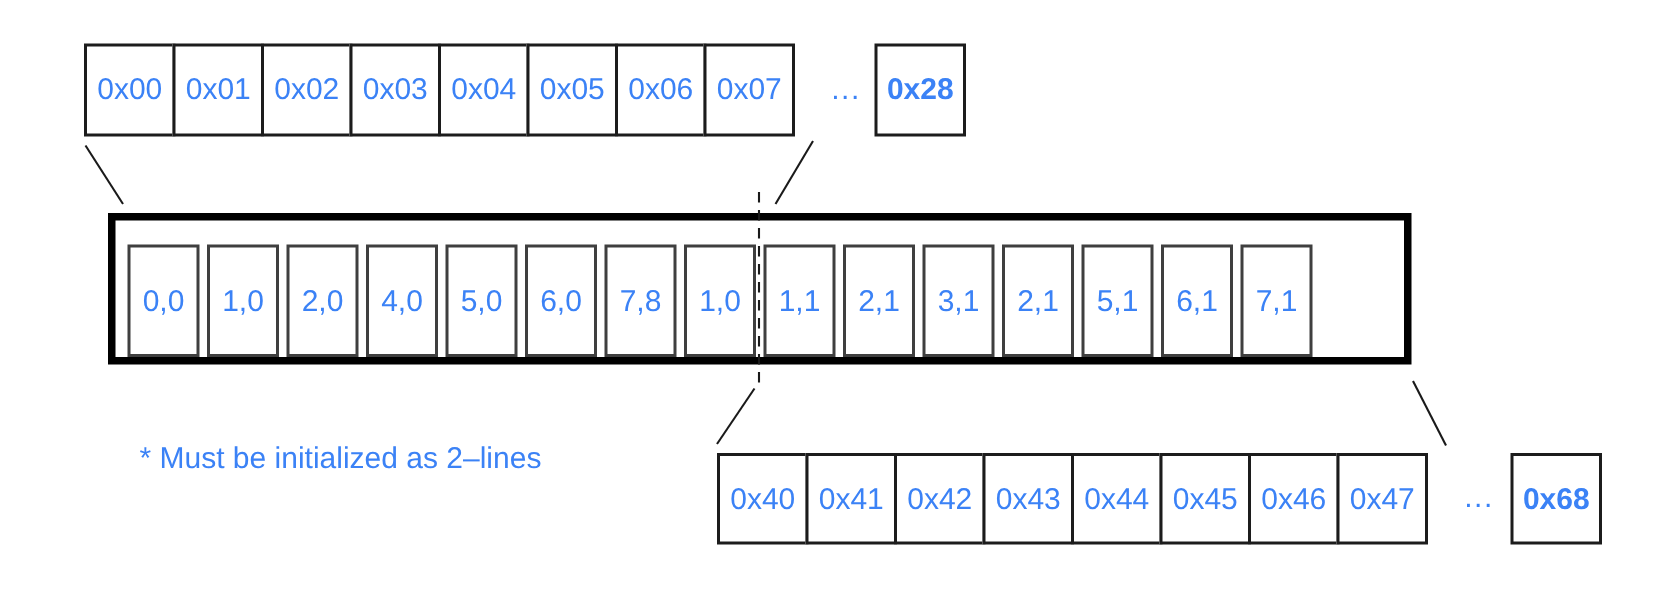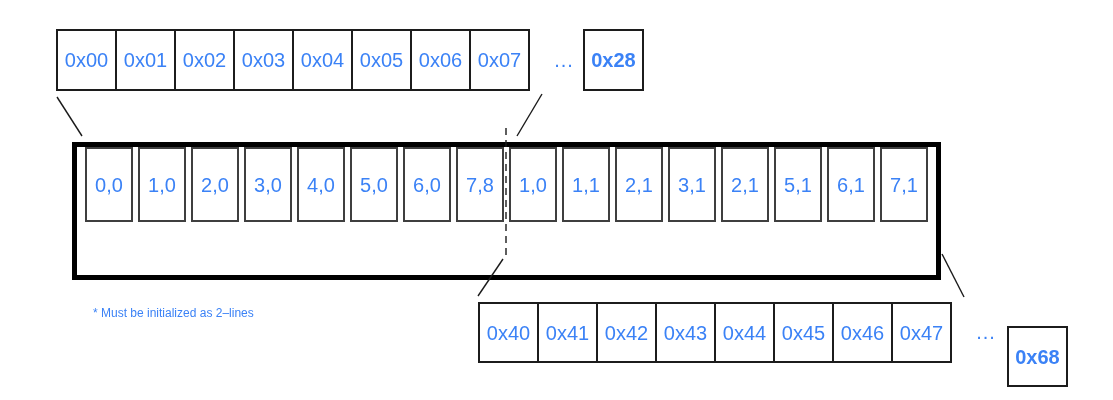--- a/index.html
+++ b/index.html
@@ -28,59 +28,58 @@
     height: 62px;
     border: 2px solid #1c1c1c;
     margin-left: -2px;
   }
   .row .addr:first-child { margin-left: 0; }
   .top-row { left: 56px; top: 29px; }
   .bottom-row { left: 478px; top: 302px; justify-content: space-between; }
   .bottom-row .addr { height: 61px; }
   .standalone { position: absolute; margin: 0; font-weight: bold; }
   .overflow-top { left: 583px; top: 29px; }
-  .overflow-bottom { left: 1007px; top: 302px; height: 61px; margin-top: 24px; }
+  .overflow-bottom { left: 1007px; top: 302px; height: 61px; }
   .ellipsis {
     position: absolute;
     display: flex;
     align-items: center;
     justify-content: center;
     font-size: 20px;
     letter-spacing: 1px;
   }
   .ellipsis-top { left: 547px; top: 29px; width: 34px; height: 62px; }
   .ellipsis-bottom { left: 967px; top: 302px; width: 38px; height: 61px; }
   .bigbox {
     position: absolute;
     left: 72px;
     top: 142px;
     width: 869px;
-    height: 138px;
+    height: 101px;
     box-sizing: border-box;
     border: 5px solid #000000;
     background: #ffffff;
     display: flex;
-    align-items: flex-start;
+    align-items: flex-end;
     gap: 5px;
     padding: 0 8px;
   }
   .buf {
     flex: none;
     width: 48px;
     height: 75px;
     border: 2px solid #3f3f3f;
   }
   .note {
     position: absolute;
     left: 93px;
     top: 294px;
-    font-size: 12px;
+    font-size: 20px;
     line-height: 1.2;
     white-space: nowrap;
-    margin-top: 12px;
   }
   .overlay {
     position: absolute;
     left: 0;
     top: 0;
     width: 1113px;
     height: 400px;
     pointer-events: none;
   }
 </style>
@@ -99,21 +98,20 @@
     <div class="cell addr">0x06</div>
     <div class="cell addr">0x07</div>
   </div>
   <div class="ellipsis ellipsis-top">...</div>
   <div class="cell addr standalone overflow-top">0x28</div>
 
   <div class="bigbox">
     <div class="cell buf">0,0</div>
     <div class="cell buf">1,0</div>
     <div class="cell buf">2,0</div>
-    <div class="cell buf">3,0</div>
     <div class="cell buf">4,0</div>
     <div class="cell buf">5,0</div>
     <div class="cell buf">6,0</div>
     <div class="cell buf">7,8</div>
     <div class="cell buf">1,0</div>
     <div class="cell buf">1,1</div>
     <div class="cell buf">2,1</div>
     <div class="cell buf">3,1</div>
     <div class="cell buf">2,1</div>
     <div class="cell buf">5,1</div>

